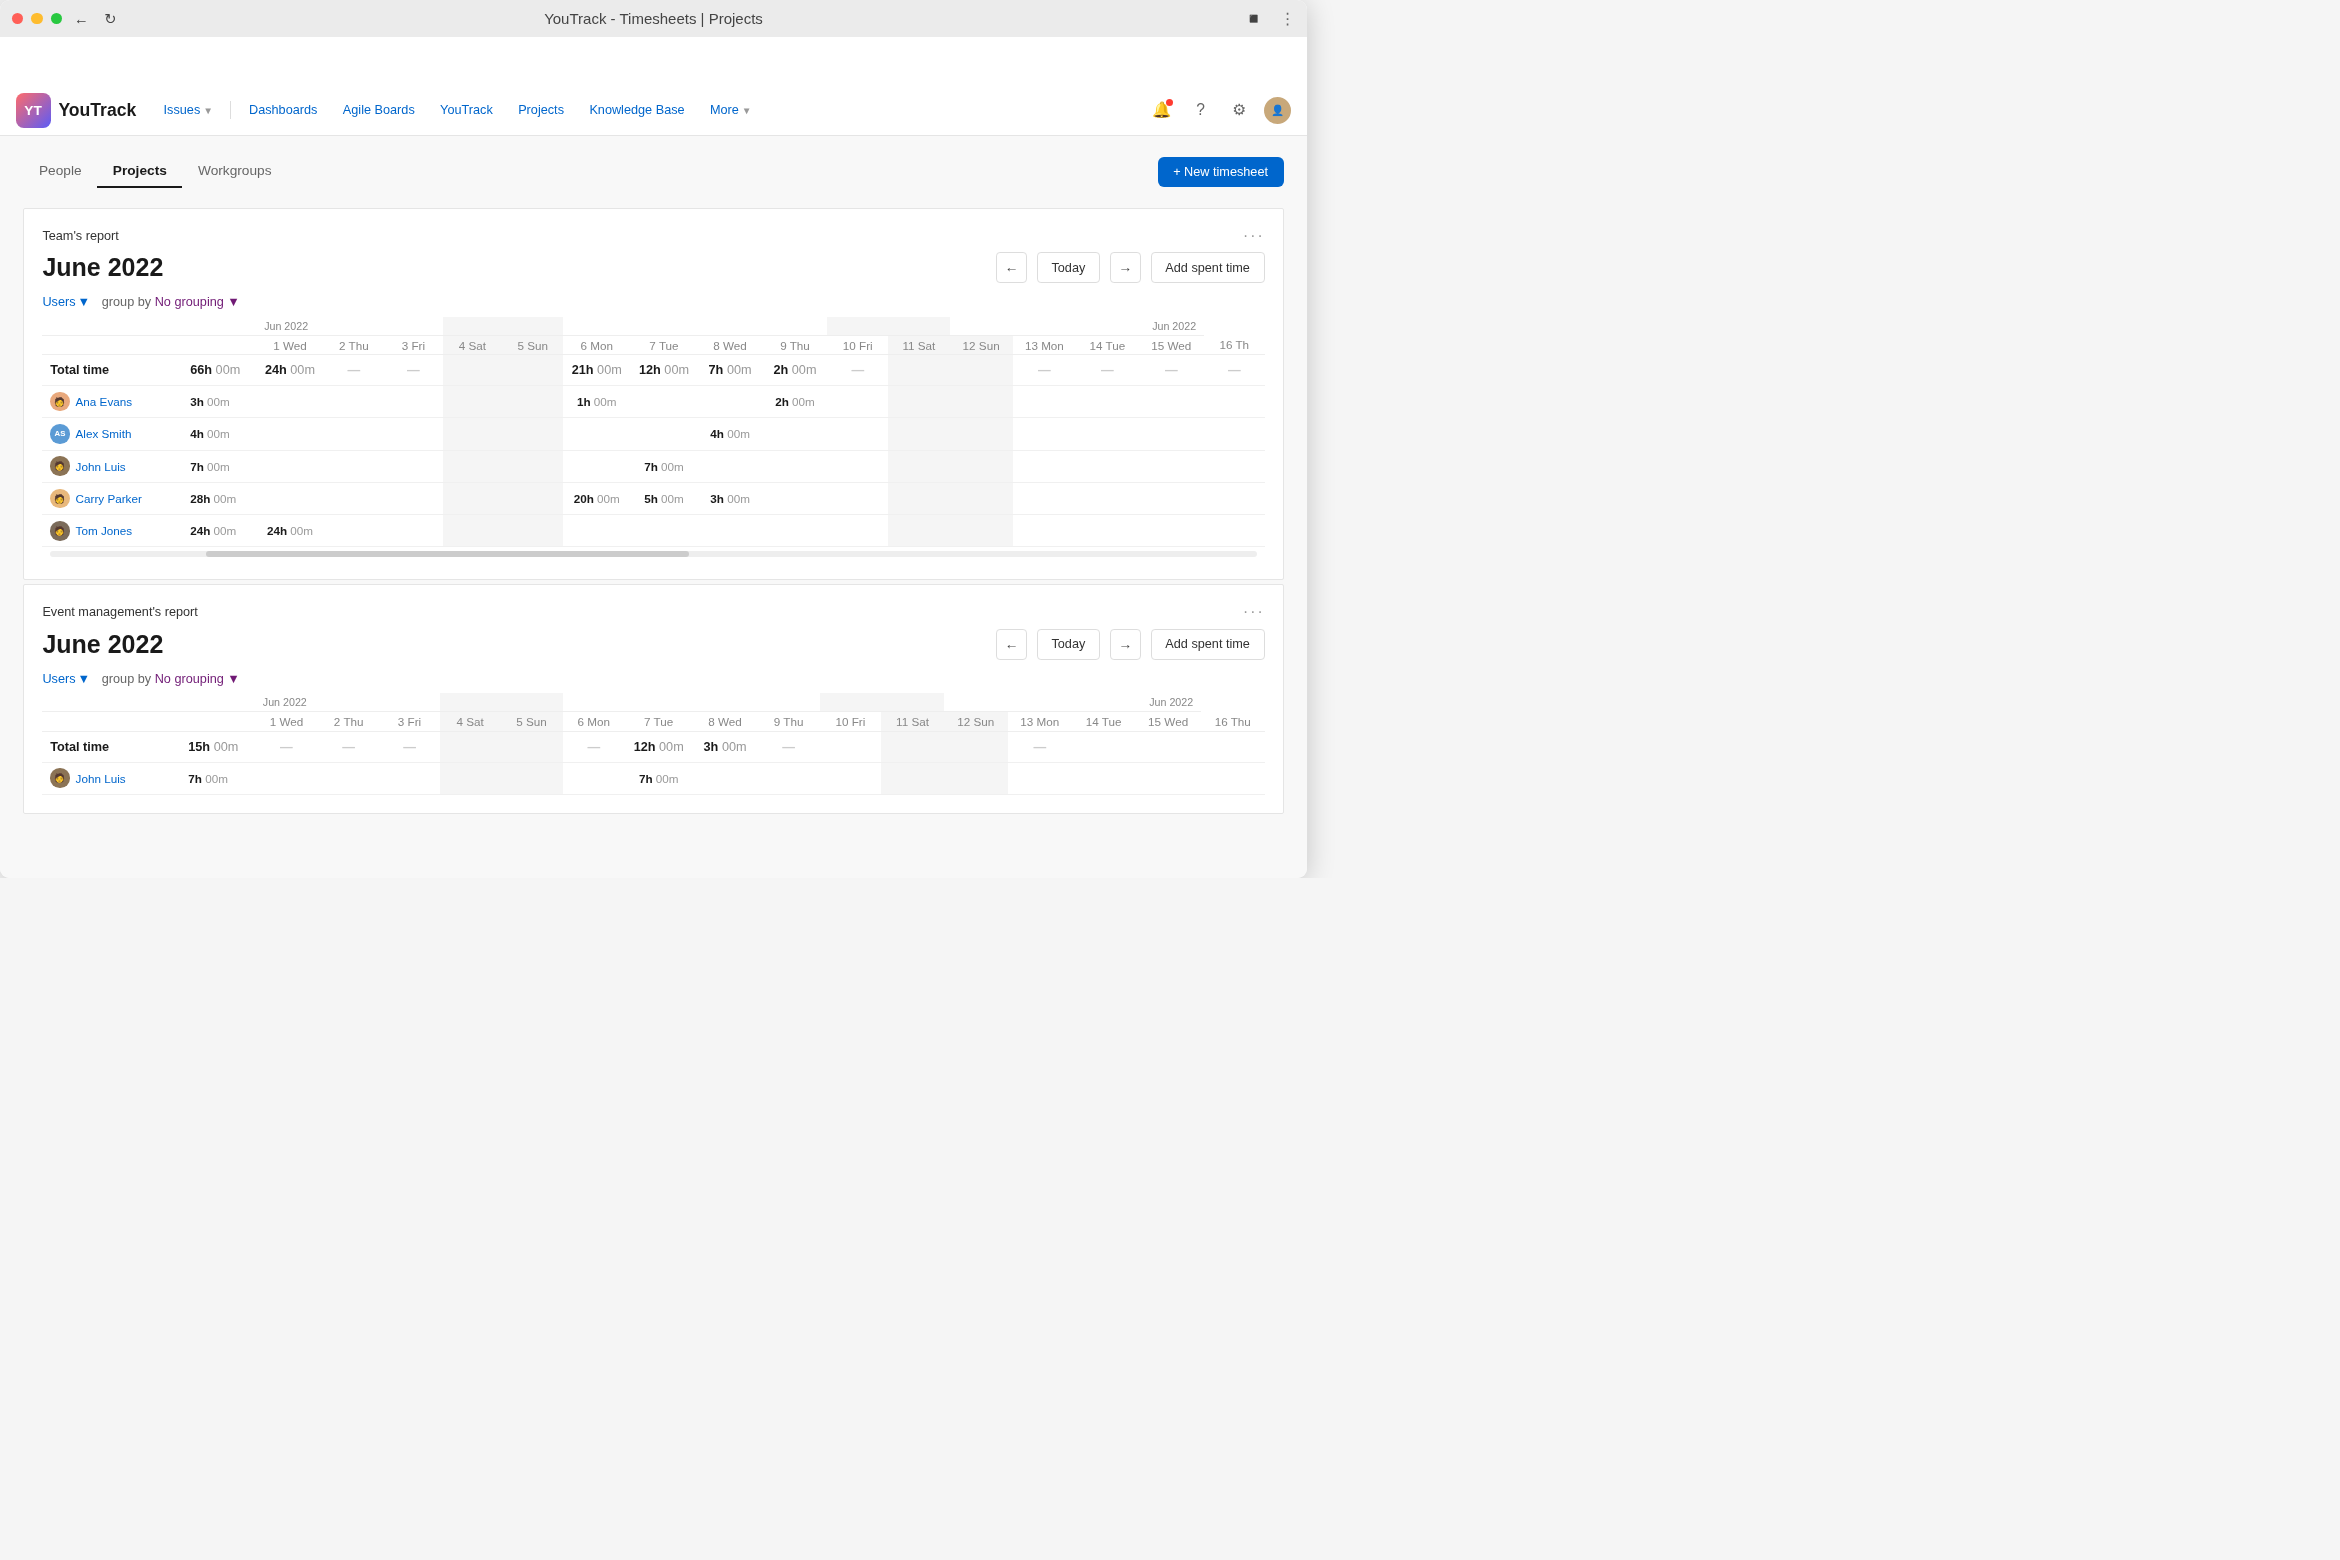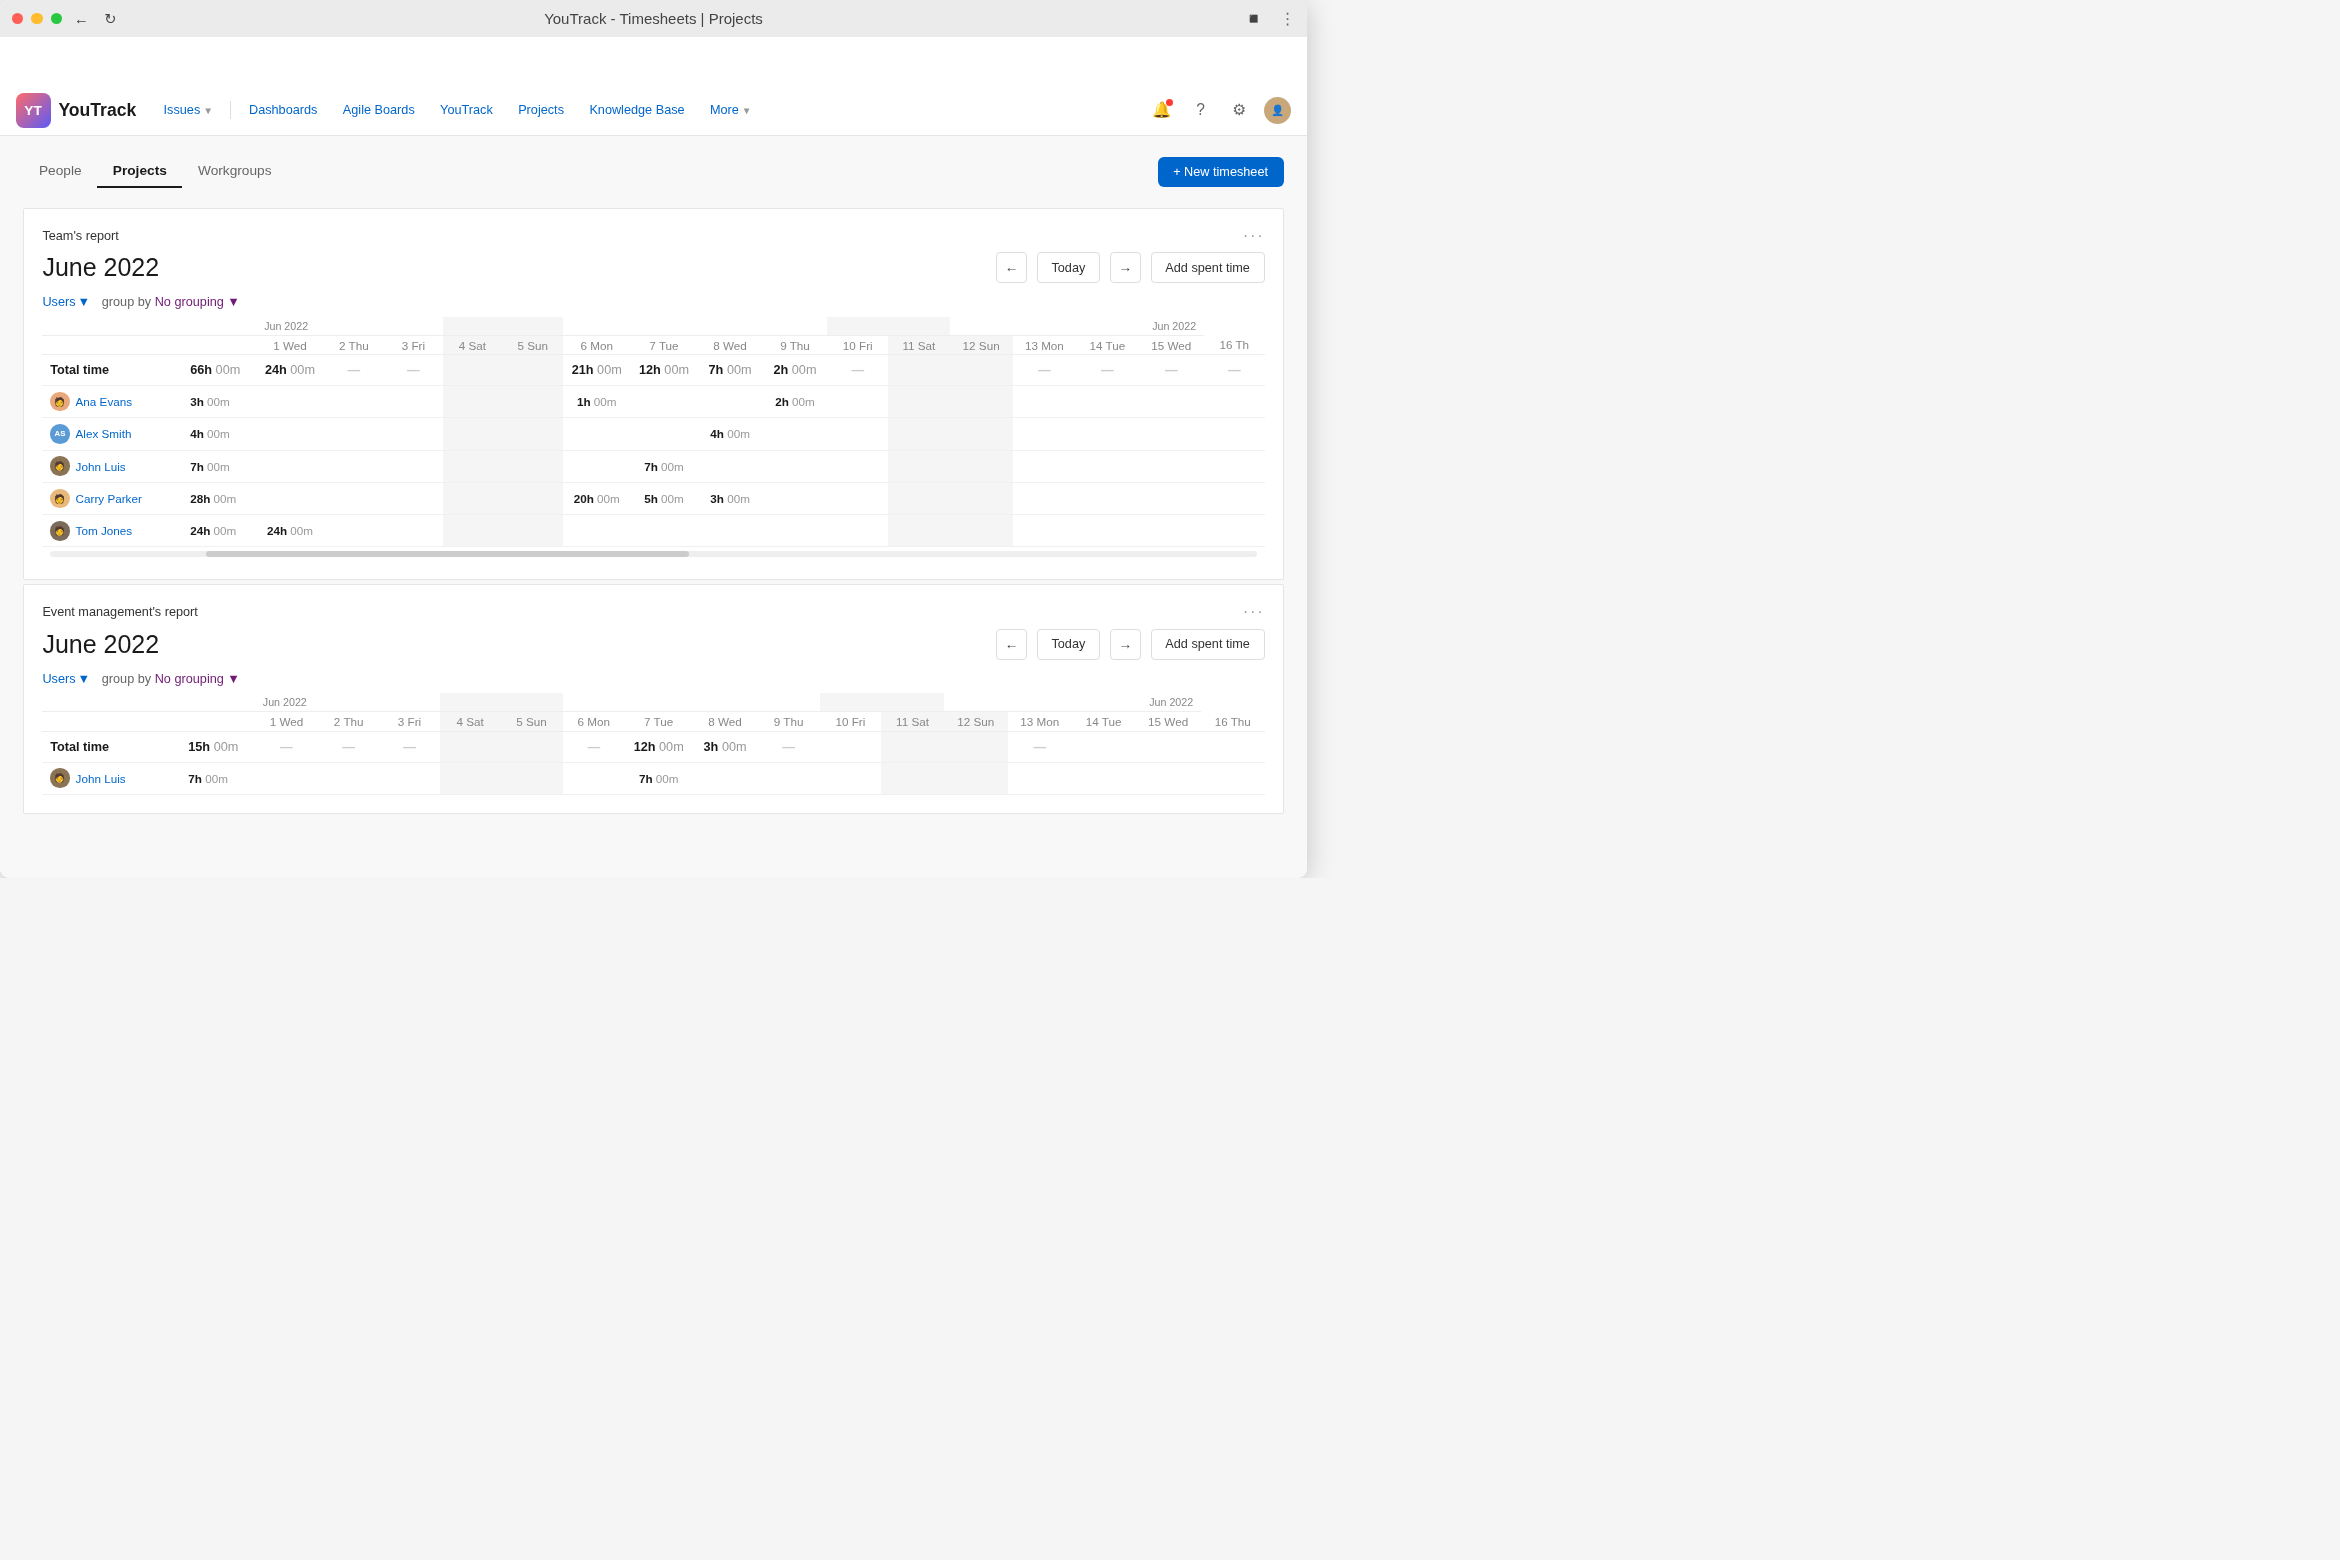--- a/index.html
+++ b/index.html
@@ -39,21 +39,21 @@
     .tab-bar-right { margin-left: auto; }
     .new-timesheet-btn { background: #0066cc; color: #fff; border: none; border-radius: 5.9px; padding: 7.8px 15.6px; font-size: 12.7px; cursor: pointer; font-weight: 500; }
 
     
     .report-card { background: #fff; border: 1px solid #e5e5e5; border-radius: 2px; margin-bottom: 4px; padding: 18px; }
     .report-header { display: flex; align-items: center; justify-content: space-between; margin-bottom: 7.8px; }
     .report-title { font-size: 12.7px; font-weight: 500; color: #333; }
     .report-menu { color: #999; cursor: pointer; font-size: 15.6px; letter-spacing: 2px; }
 
     .report-nav { display: flex; align-items: center; gap: 9.8px; margin-bottom: 11.7px; }
-    .report-month { font-size: 25px; font-weight: 400; color: #1a1a1a; flex: 1; }
+    .report-month { font-size: 25px; font-weight: 700; color: #1a1a1a; flex: 1; }
     .nav-arrow-btn { width: 31px; height: 31px; border: 1px solid #ddd; background: #fff; border-radius: 3.9px; cursor: pointer; display: flex; align-items: center; justify-content: center; font-size: 13.7px; color: #444; }
     .today-btn { height: 31px; padding: 0 13.7px; border: 1px solid #ddd; background: #fff; border-radius: 3.9px; cursor: pointer; font-size: 12.7px; color: #333; }
     .add-time-btn { height: 31px; padding: 0 13.7px; border: 1px solid #ddd; background: #fff; border-radius: 3.9px; cursor: pointer; font-size: 12.7px; color: #333; }
 
     .filter-row { display: flex; align-items: center; gap: 11.7px; margin-bottom: 7.8px; }
     .filter-link { color: #0066cc; font-size: 12.7px; cursor: pointer; display: flex; align-items: center; gap: 2px; }
     .group-by { color: #666; font-size: 12.7px; }
     .group-by-link { color: #701a75; cursor: pointer; text-align: right; }
 
     

